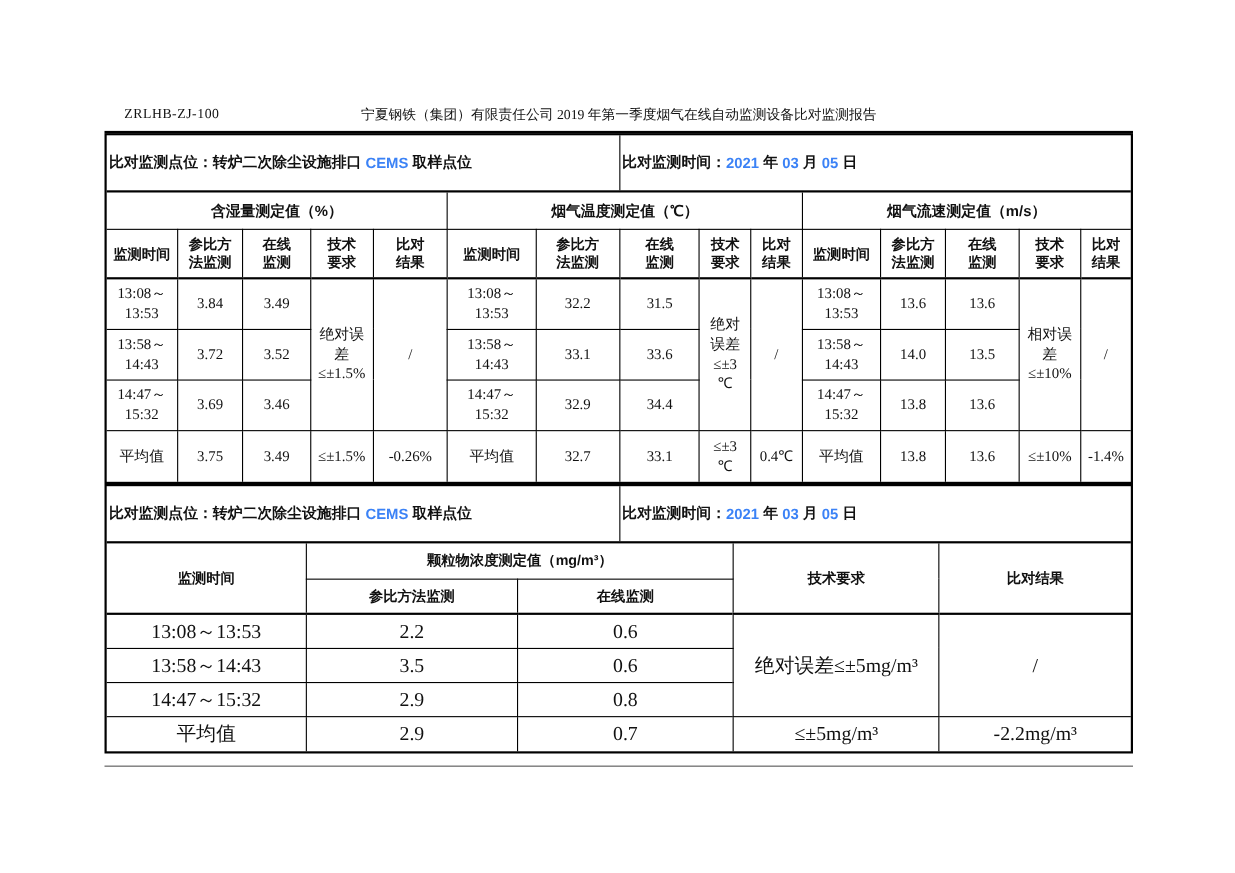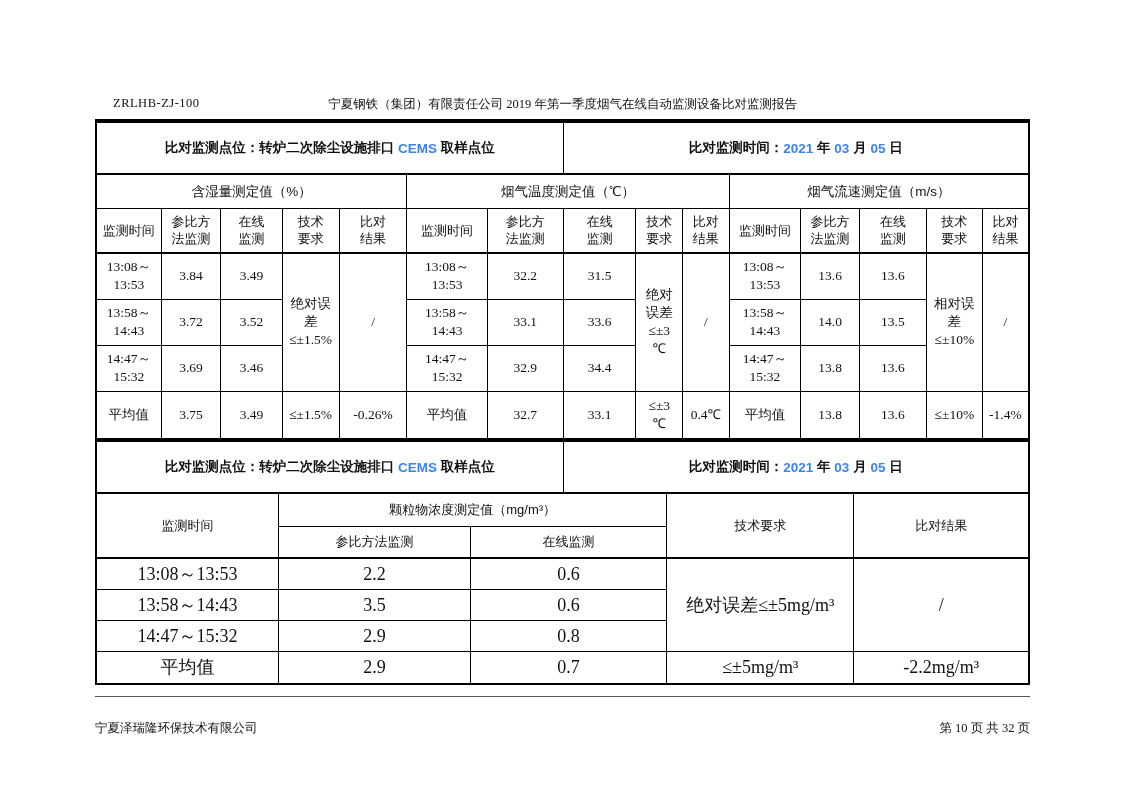--- a/index.html
+++ b/index.html
@@ -39,21 +39,20 @@
     display: flex;
     border-bottom: 2px solid #000;
     font-family: "Liberation Sans", sans-serif;
     font-weight: bold;
     font-size: 13.5px;
   }
   .info-band .info-cell {
     flex: 1 1 50%;
     display: flex;
     align-items: center;
-    justify-content: center;
     padding: 16px 2px;
     min-height: 26px;
     white-space: pre;
   }
   .info-band .info-cell + .info-cell { border-left: 1px solid #000; }
   .blue { color: #3b82f6; }
 
   
   table {
     width: 100%;
@@ -62,21 +61,21 @@
     table-layout: fixed;
   }
   th, td {
     border: 1px solid #000;
     text-align: center;
     vertical-align: middle;
     padding: 1px 2px;
   }
   th {
     font-family: "Liberation Sans", sans-serif;
-    font-weight: normal;
+    font-weight: bold;
     font-size: 13px;
     line-height: 17px;
     white-space: pre-line;
     margin-left: 27px;
   }
   td {
     font-family: "Liberation Serif", serif;
     font-size: 13.5px;
     line-height: 18px;
   }
@@ -302,19 +301,15 @@
           <td>0.7</td>
           <td>≤±5mg/m³</td>
           <td>-2.2mg/m³</td>
         </tr>
       </tbody>
     </table>
   </div>
 
   <div class="page-footer">
     <div class="footer-rule"></div>
-    <div class="footer-row">
-      <span>宁夏泽瑞隆环保技术有限公司</span>
-      <span>第 10 页 共 32 页</span>
-    </div>
   </div>
 
 </div>
 
 </body></html>

